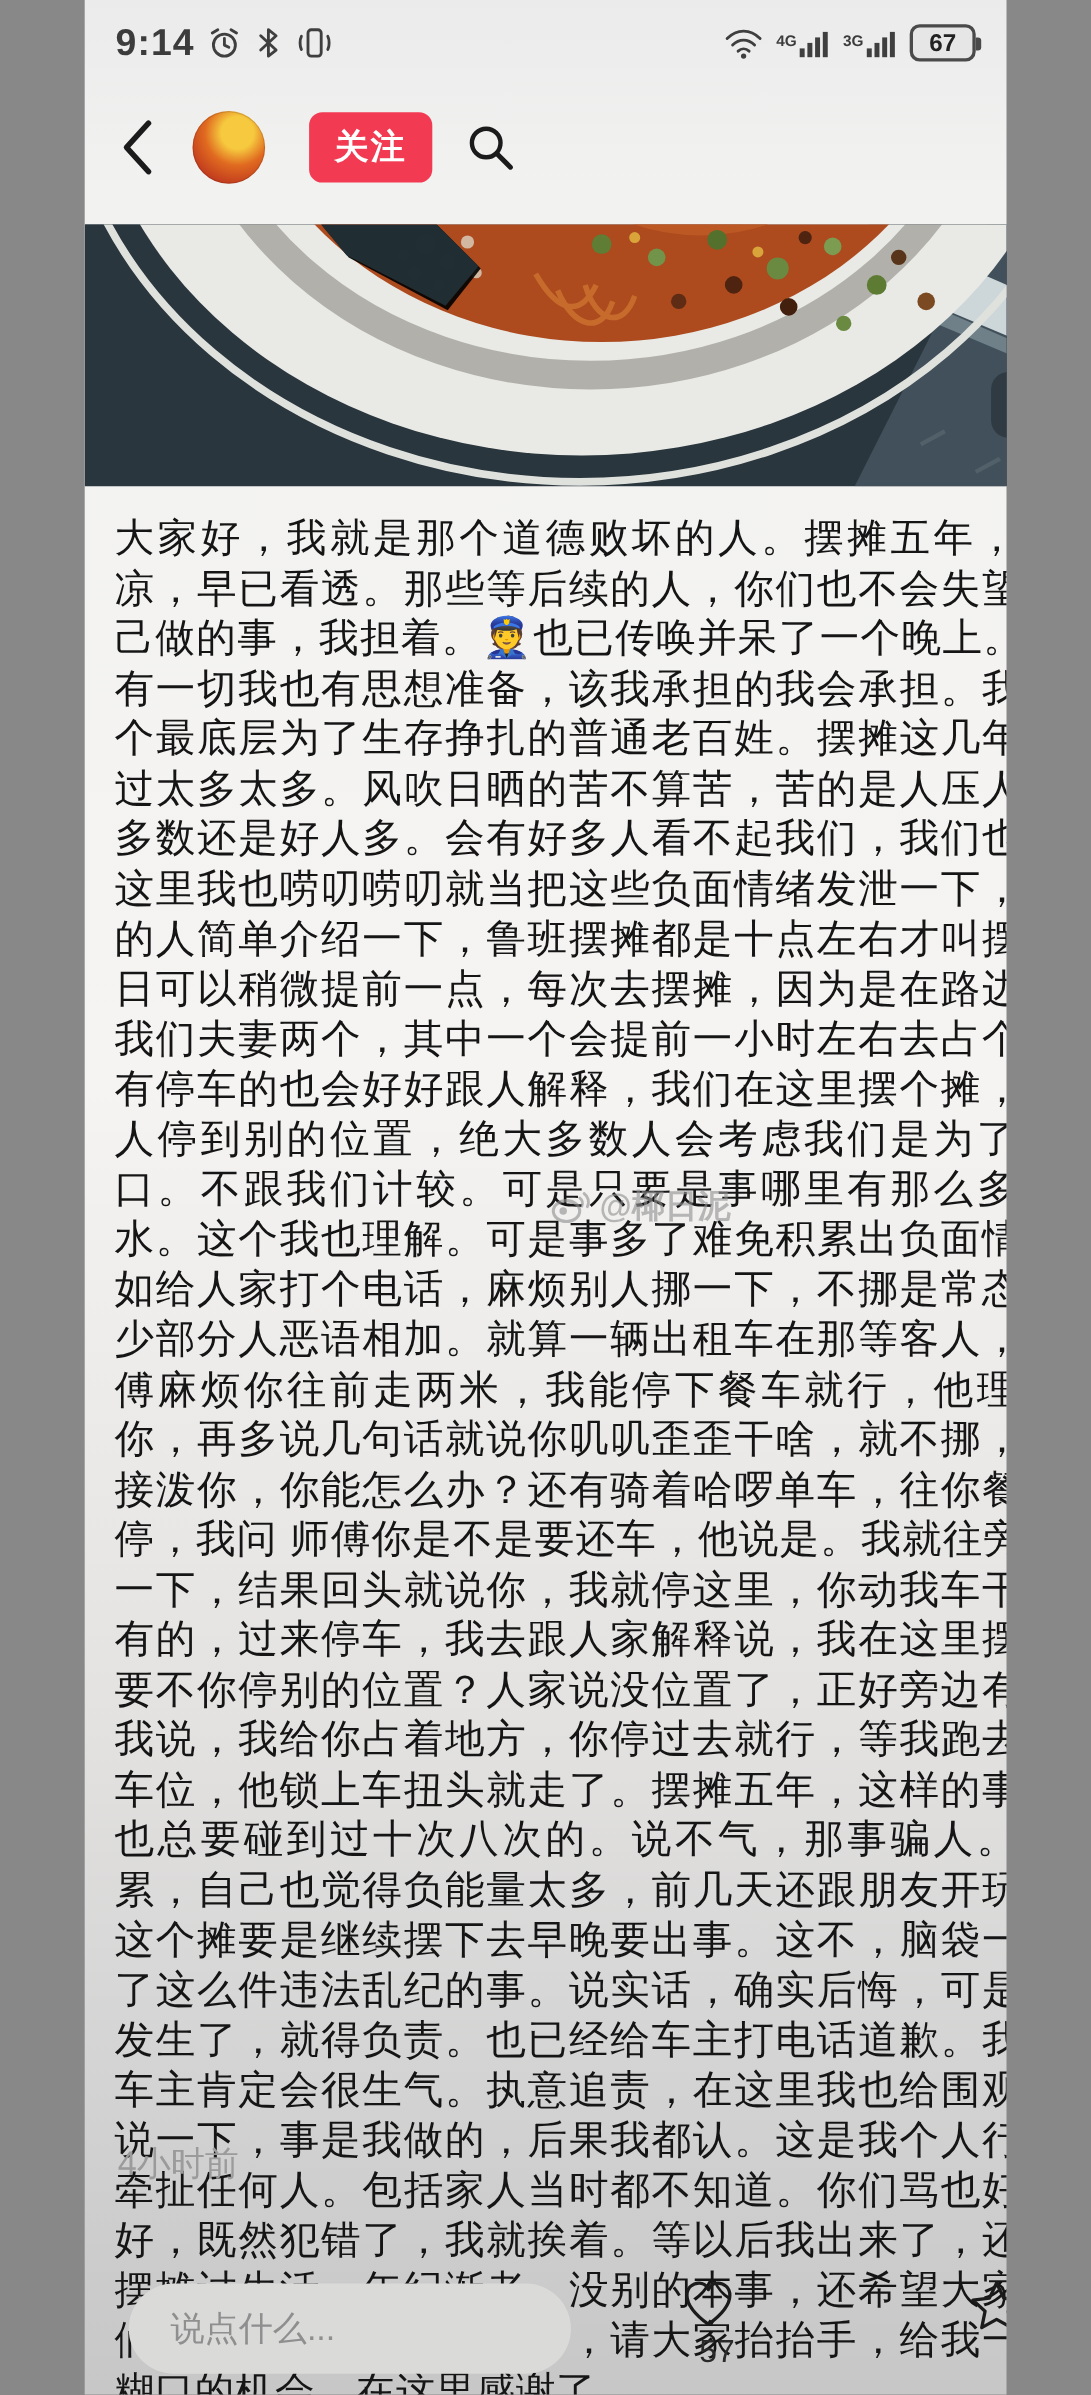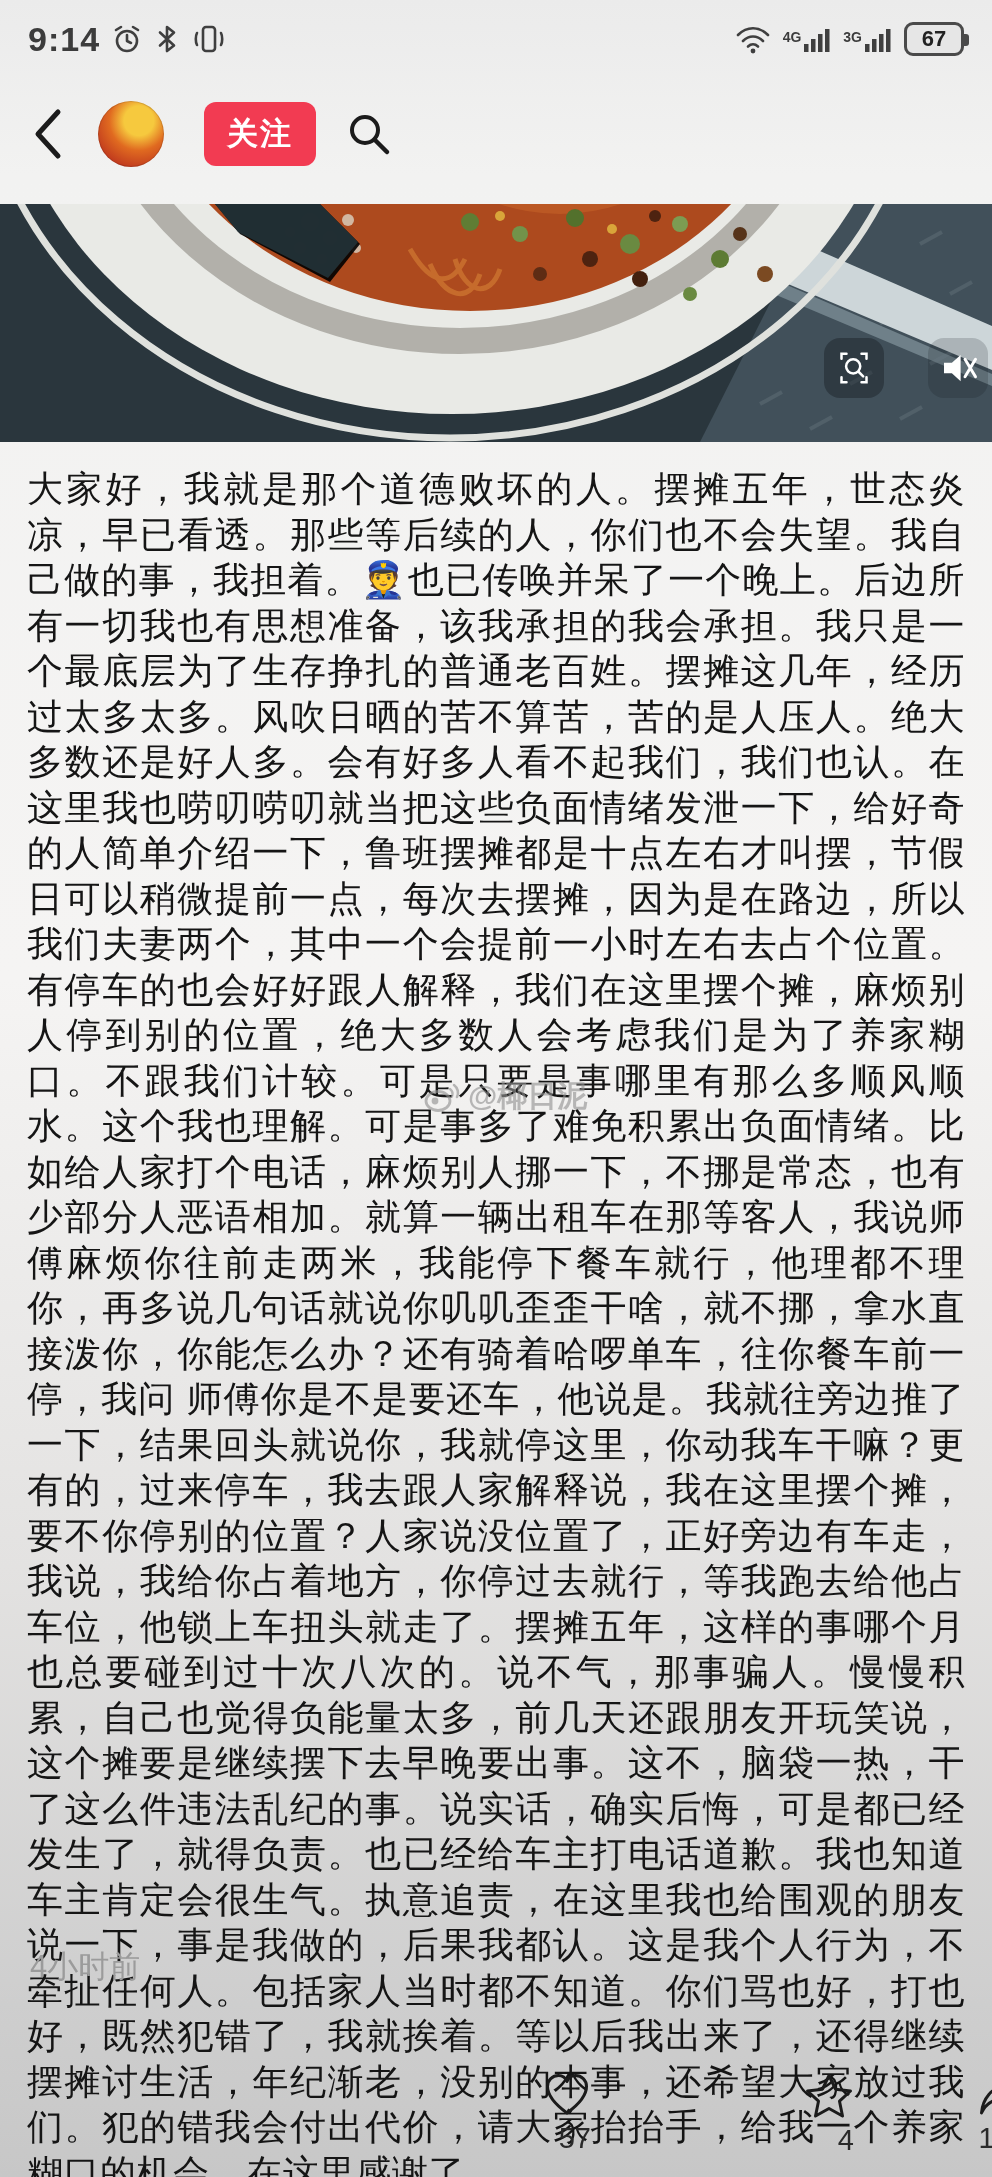--- a/index.html
+++ b/index.html
@@ -1,18 +1,18 @@
 <!DOCTYPE html>
 <html><head>
 <meta charset="utf-8">
 <style>
   * { margin:0; padding:0; box-sizing:border-box; }
   body { background:#888; }
   .phone {
-    position:relative; width:992px; height:2177px; overflow:hidden;
+    position:relative; width:838px; height:2177px; overflow:hidden;
     margin:0 auto;
     background:linear-gradient(180deg,#ebebeb 0%,#f2f2f1 8%,#f5f4f3 45%,#e3e2e1 72%,#cecece 92%,#c7c7c7 100%);
     font-family:"Liberation Sans","DejaVu Sans",sans-serif; color:#161616;
   }
   
   .status-bar { position:absolute; top:0; left:0; right:0; height:64px;
     display:flex; align-items:center; justify-content:space-between; padding:14px 28px 0; color:#3c3c3c; }
   .sb-left, .sb-right { display:flex; align-items:center; gap:12px; }
   .sb-time { font-size:34px; font-weight:bold; letter-spacing:1px; }
   .sb-ic { display:flex; align-items:center; }
@@ -215,20 +215,23 @@
         <path d="M30 3 C34 6 35 11 33 15" fill="none" stroke="#919191" stroke-width="2.6" stroke-linecap="round"></path>
         <path d="M26 7 C28.5 9 29 12 28 14.5" fill="none" stroke="#919191" stroke-width="2.4" stroke-linecap="round"></path>
         <ellipse cx="14" cy="19" rx="12" ry="9.5" fill="none" stroke="#919191" stroke-width="2.8"></ellipse>
         <circle cx="11" cy="19" r="3.4" fill="#919191"></circle>
       </svg>
     <span>@椰日泥</span>
   </div>
 
   <div class="timestamp">4小时前</div>
 
+  <div class="comment-pill">
+    <span>说点什么...</span>
+  </div>
 
   <div class="action-item ai-like">
     <svg width="48" height="46" viewBox="0 0 48 46">
         <path d="M24 41 C11 31.5 4.5 22.5 4.5 14.5 C4.5 8 9.5 3.5 15.5 3.5 C19.5 3.5 22.5 5.8 24 9.5 C25.5 5.8 28.5 3.5 32.5 3.5 C38.5 3.5 43.5 8 43.5 14.5 C43.5 22.5 37 31.5 24 41 Z" class="dark-ic"></path>
       </svg>
     <span class="action-count">57</span>
   </div>
 
 
   <div class="action-item ai-fav">

